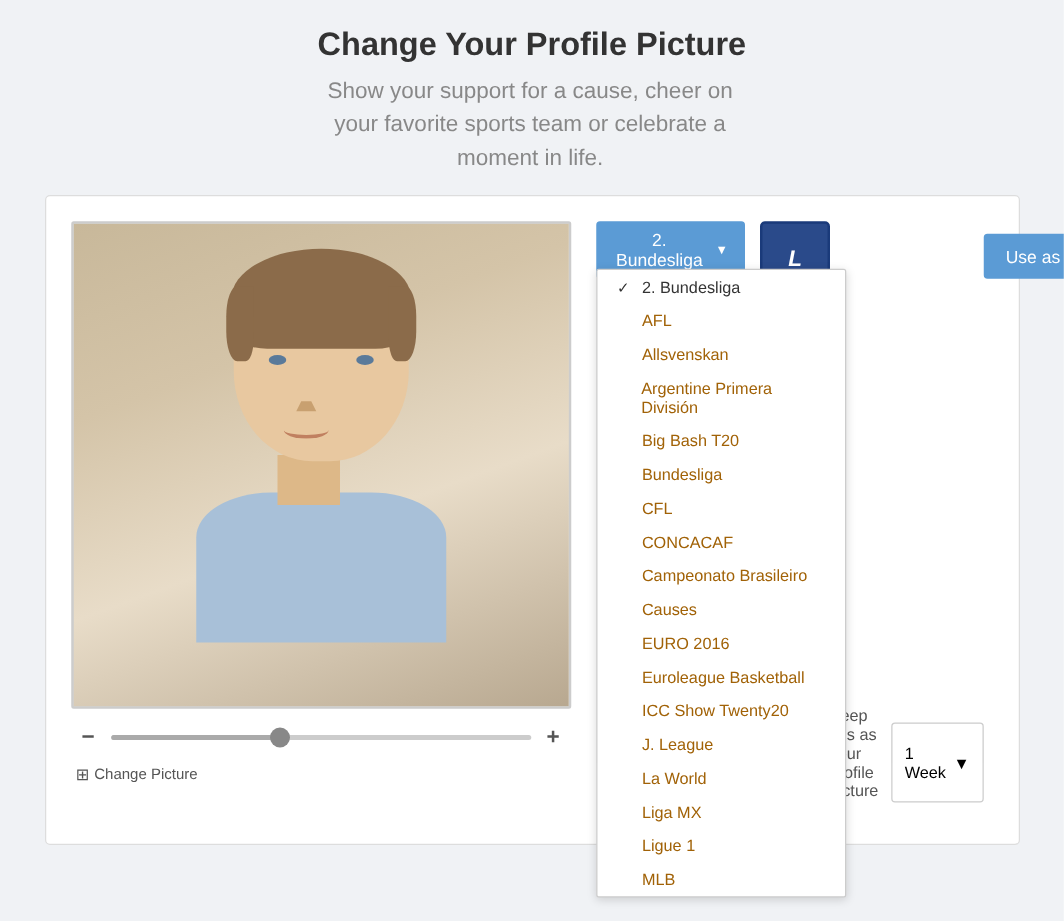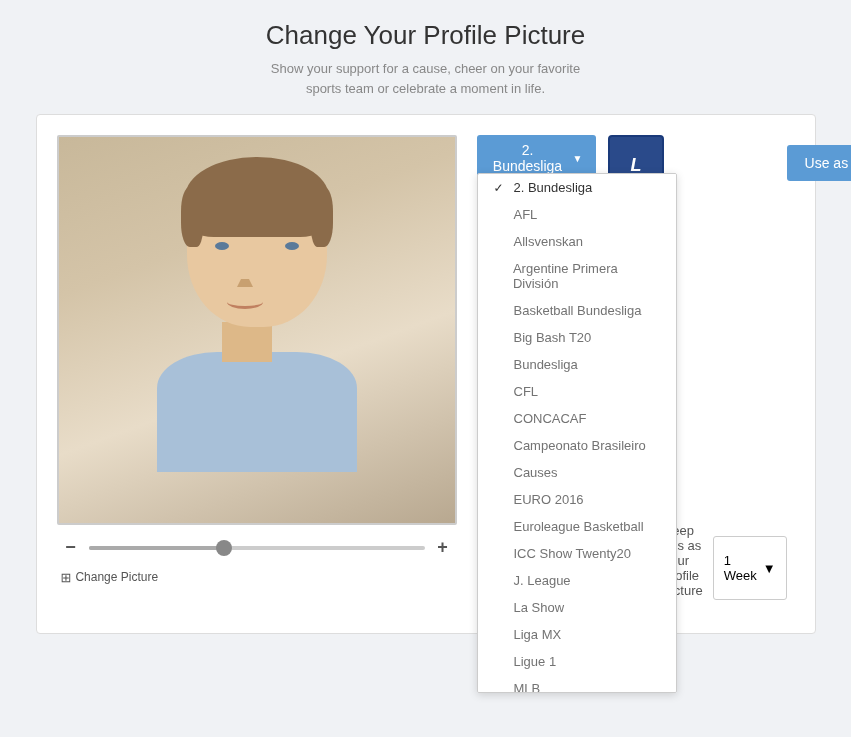--- a/index.html
+++ b/index.html
@@ -11,26 +11,26 @@
       flex-direction: column;
       align-items: center;
       padding-top: 20px;
     }
     .page-header {
       text-align: center;
       margin-bottom: 16px;
     }
     .page-title {
       font-size: 26px;
-      font-weight: 400;
+      font-weight: 700;
       color: #333;
       margin-bottom: 8px;
     }
     .page-subtitle {
-      font-size: 13px;
+      font-size: 18px;
       color: #888;
       max-width: 340px;
       line-height: 1.5;
     }
     .main-card {
       background: #fff;
       border: 1px solid #ddd;
       border-radius: 4px;
       width: 780px;
       min-height: 520px;
@@ -253,21 +253,21 @@
       border-radius: 2px;
       min-width: 200px;
       box-shadow: 0 2px 8px rgba(0,0,0,0.15);
       z-index: 100;
       max-height: 520px;
       overflow-y: auto;
     }
     .dropdown-item {
       padding: 6px 16px;
       font-size: 13px;
-      color: #737373;
+      color: #a16207;
       cursor: pointer;
       display: flex;
       align-items: center;
       gap: 8px;
     }
     .dropdown-item.selected {
       color: #333;
       font-weight: normal;
     }
     .dropdown-item .check {
@@ -387,24 +387,20 @@
               <div class="dropdown-item">
                 <span class="check"></span>
                 <span>Allsvenskan</span>
               </div>
               <div class="dropdown-item">
                 <span class="check"></span>
                 <span>Argentine Primera División</span>
               </div>
               <div class="dropdown-item">
                 <span class="check"></span>
-                <span>Basketball Bundesliga</span>
-              </div>
-              <div class="dropdown-item">
-                <span class="check"></span>
                 <span>Big Bash T20</span>
               </div>
               <div class="dropdown-item">
                 <span class="check"></span>
                 <span>Bundesliga</span>
               </div>
               <div class="dropdown-item">
                 <span class="check"></span>
                 <span>CFL</span>
               </div>
@@ -431,21 +427,21 @@
               <div class="dropdown-item">
                 <span class="check"></span>
                 <span>ICC Show Twenty20</span>
               </div>
               <div class="dropdown-item">
                 <span class="check"></span>
                 <span>J. League</span>
               </div>
               <div class="dropdown-item">
                 <span class="check"></span>
-                <span>La Show</span>
+                <span>La World</span>
               </div>
               <div class="dropdown-item">
                 <span class="check"></span>
                 <span>Liga MX</span>
               </div>
               <div class="dropdown-item">
                 <span class="check"></span>
                 <span>Ligue 1</span>
               </div>
               <div class="dropdown-item">

